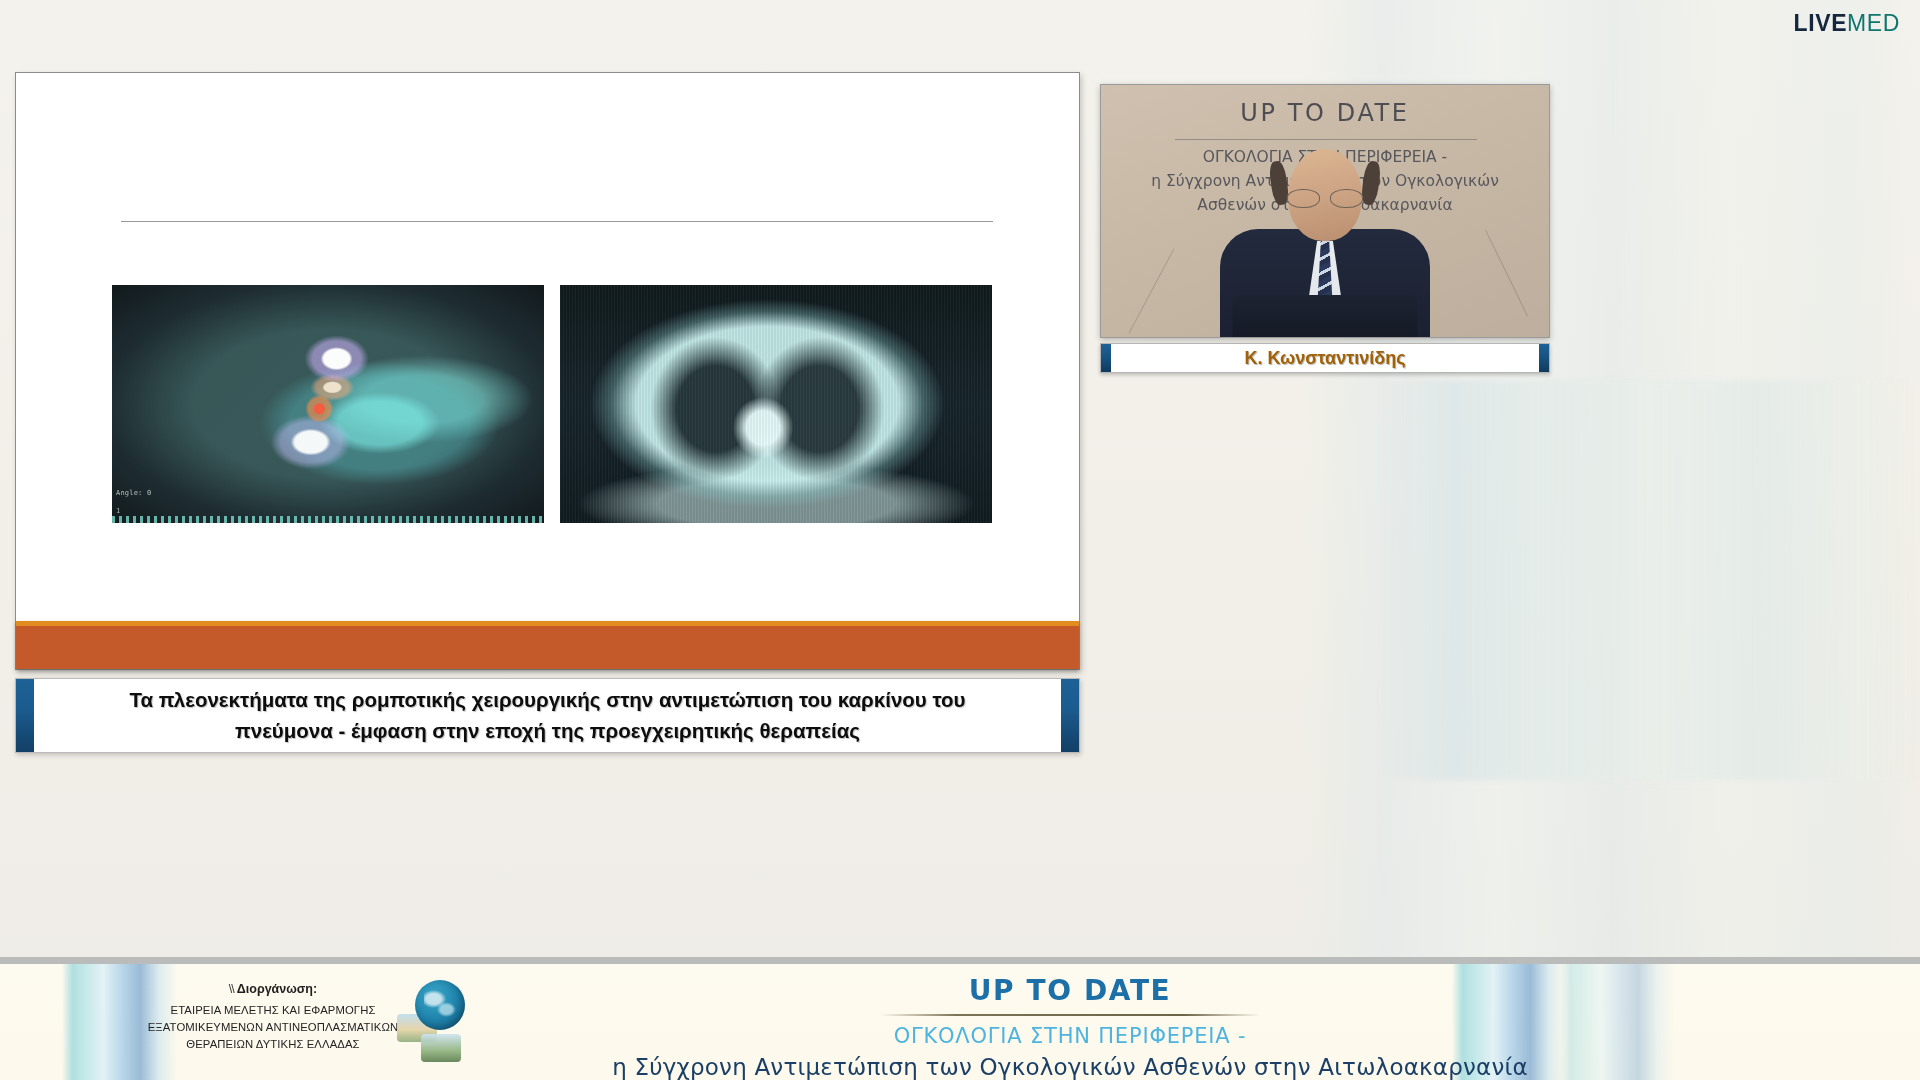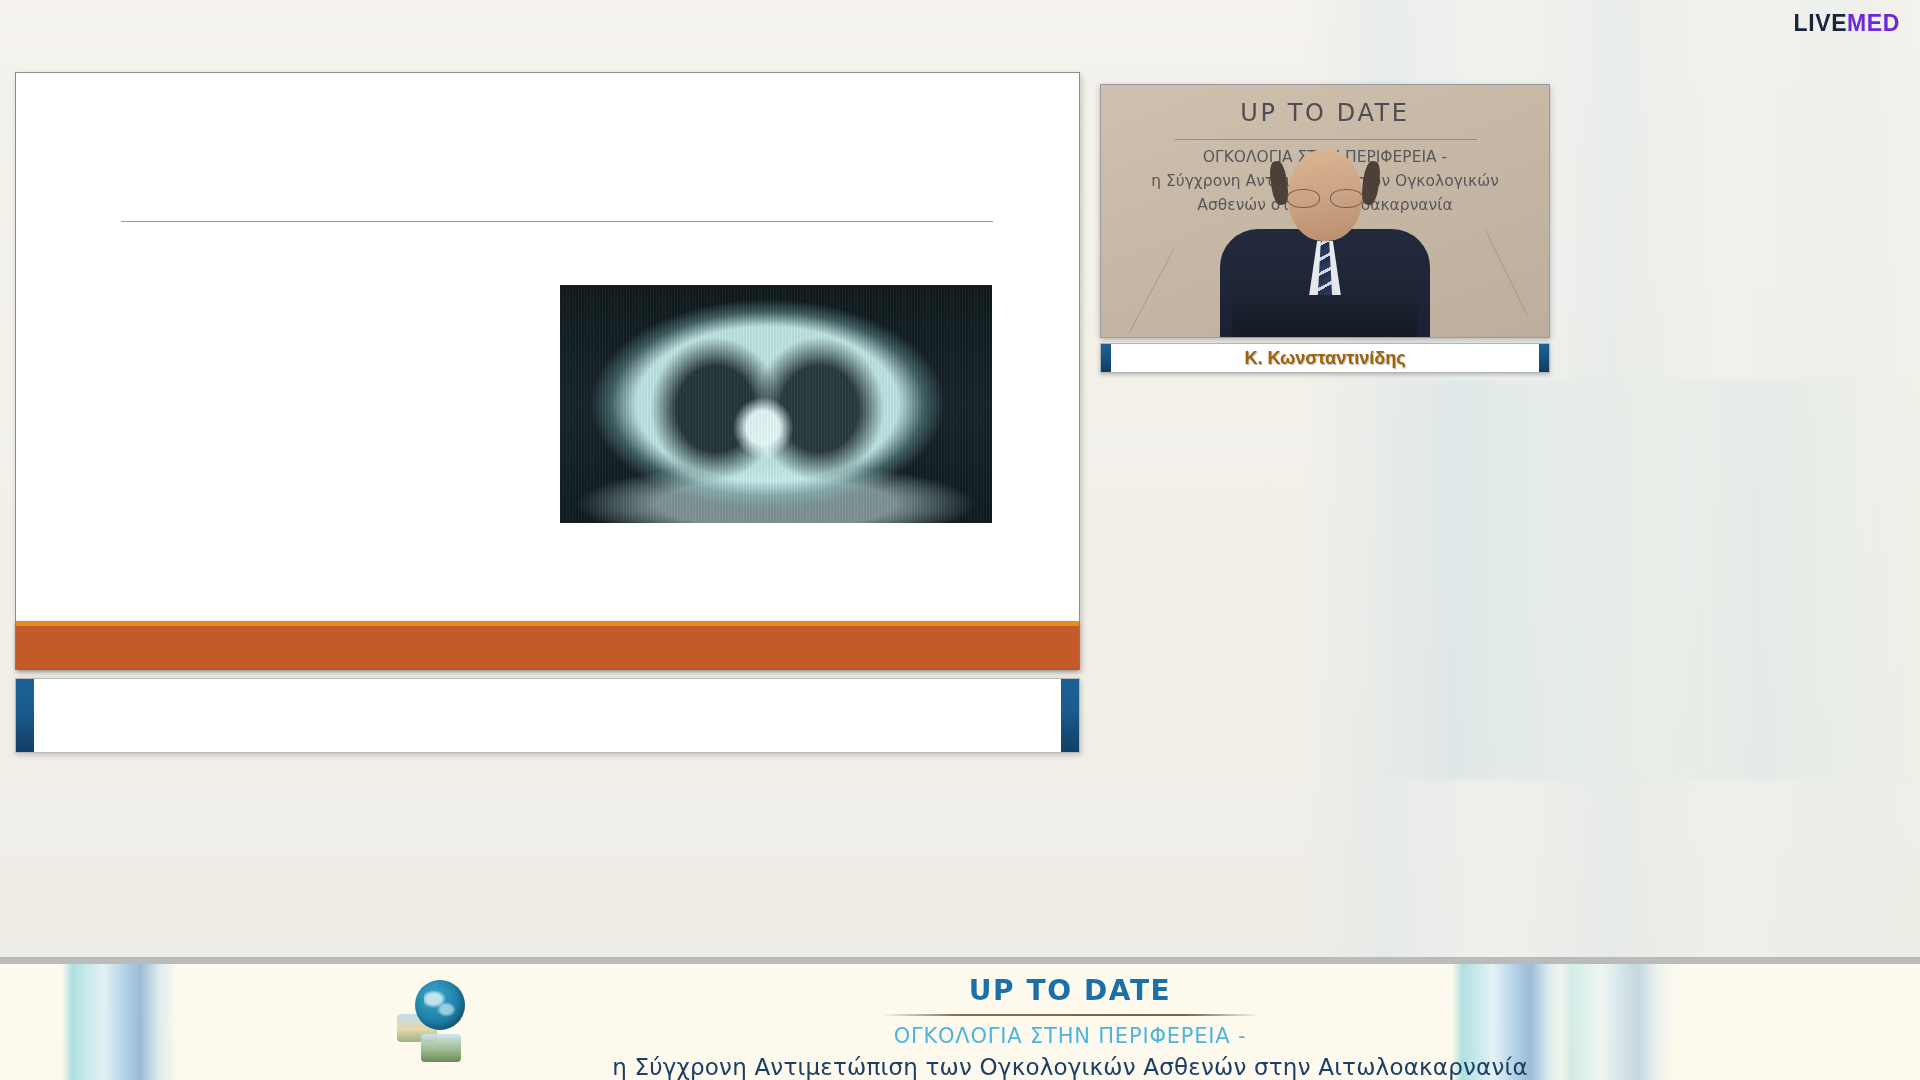--- a/index.html
+++ b/index.html
@@ -31,21 +31,21 @@
     pointer-events:none;
   }
 
   
   .livemed {
     position:absolute; right:20px; top:12px;
     font-size:23px; letter-spacing:.6px; line-height:1;
     color:#15273f;
   }
   .livemed .lm-live { font-weight:bold; }
-  .livemed .lm-med  { font-weight:bold; color:#6d28d9; }
+  .livemed .lm-med  { font-weight:normal; color:#0f766e; }
 
   
   .slide {
     position:absolute; left:15px; top:72px; width:1065px; height:598px;
     background:#ffffff;
     border:1px solid #8c8c8c;
     box-shadow:2px 3px 6px rgba(0,0,0,.18);
   }
   .slide-rule {
     position:absolute; left:105px; top:148px; width:872px; height:1px;
@@ -313,31 +313,41 @@
 <div class="bg-wash"></div>
 <div class="bg-wash2"></div>
 
 <div class="livemed">
   <span class="lm-live">LIVE</span><span class="lm-med">MED</span>
 </div>
 
 <div class="slide">
   <div class="slide-rule"></div>
 
+  <div class="scan scan-pet">
+    <div class="pet-img">
+      <div class="pet-label">Angle: 0</div>
+      <div class="pet-label2">1</div>
+    </div>
+  </div>
 
   <div class="scan scan-ct">
     <div class="ct-img"></div>
   </div>
 
   <div class="slide-bar"></div>
 </div>
 
 <div class="title-bar">
   <div class="title-accent left"></div>
   <div class="title-accent right"></div>
+  <div class="title-text">
+    <span>Τα πλεονεκτήματα της ρομποτικής χειρουργικής στην αντιμετώπιση του καρκίνου του</span>
+    <span>πνεύμονα - έμφαση στην εποχή της προεγχειρητικής θεραπείας</span>
+  </div>
 </div>
 
 <div class="video">
   <div class="video-backdrop"></div>
   <div class="vb-title">UP TO DATE</div>
   <div class="vb-rule"></div>
   <div class="vb-sub">
     <div>ΟΓΚΟΛΟΓΙΑ ΣΤΗΝ ΠΕΡΙΦΕΡΕΙΑ -</div>
     <div>η Σύγχρονη Αντιμετώπιση των Ογκολογικών</div>
     <div>Ασθενών στην Αιτωλοακαρνανία</div>
@@ -361,20 +371,28 @@
   <div class="np-accent left"></div>
   <div class="np-accent right"></div>
   <span class="np-name">Κ. Κωνσταντινίδης</span>
 </div>
 
 <div class="footer">
   <div class="wash-strip l"></div>
   <div class="wash-strip r"></div>
   <div class="wash-strip r2"></div>
 
+  <div class="org-block">
+    <div class="org-head">
+      <span class="slashes">\\</span><b>Διοργάνωση:</b>
+    </div>
+    <div class="org-line">ΕΤΑΙΡΕΙΑ ΜΕΛΕΤΗΣ ΚΑΙ ΕΦΑΡΜΟΓΗΣ</div>
+    <div class="org-line">ΕΞΑΤΟΜΙΚΕΥΜΕΝΩΝ ΑΝΤΙΝΕΟΠΛΑΣΜΑΤΙΚΩΝ</div>
+    <div class="org-line">ΘΕΡΑΠΕΙΩΝ ΔΥΤΙΚΗΣ ΕΛΛΑΔΑΣ</div>
+  </div>
 
   <div class="footer-logo">
     <div class="fl-photo p1"></div>
     <div class="fl-photo p2"></div>
     <div class="fl-globe"></div>
   </div>
 
   <div class="conf-block">
     <div class="conf-title">UP TO DATE</div>
     <div class="conf-rule"></div>

